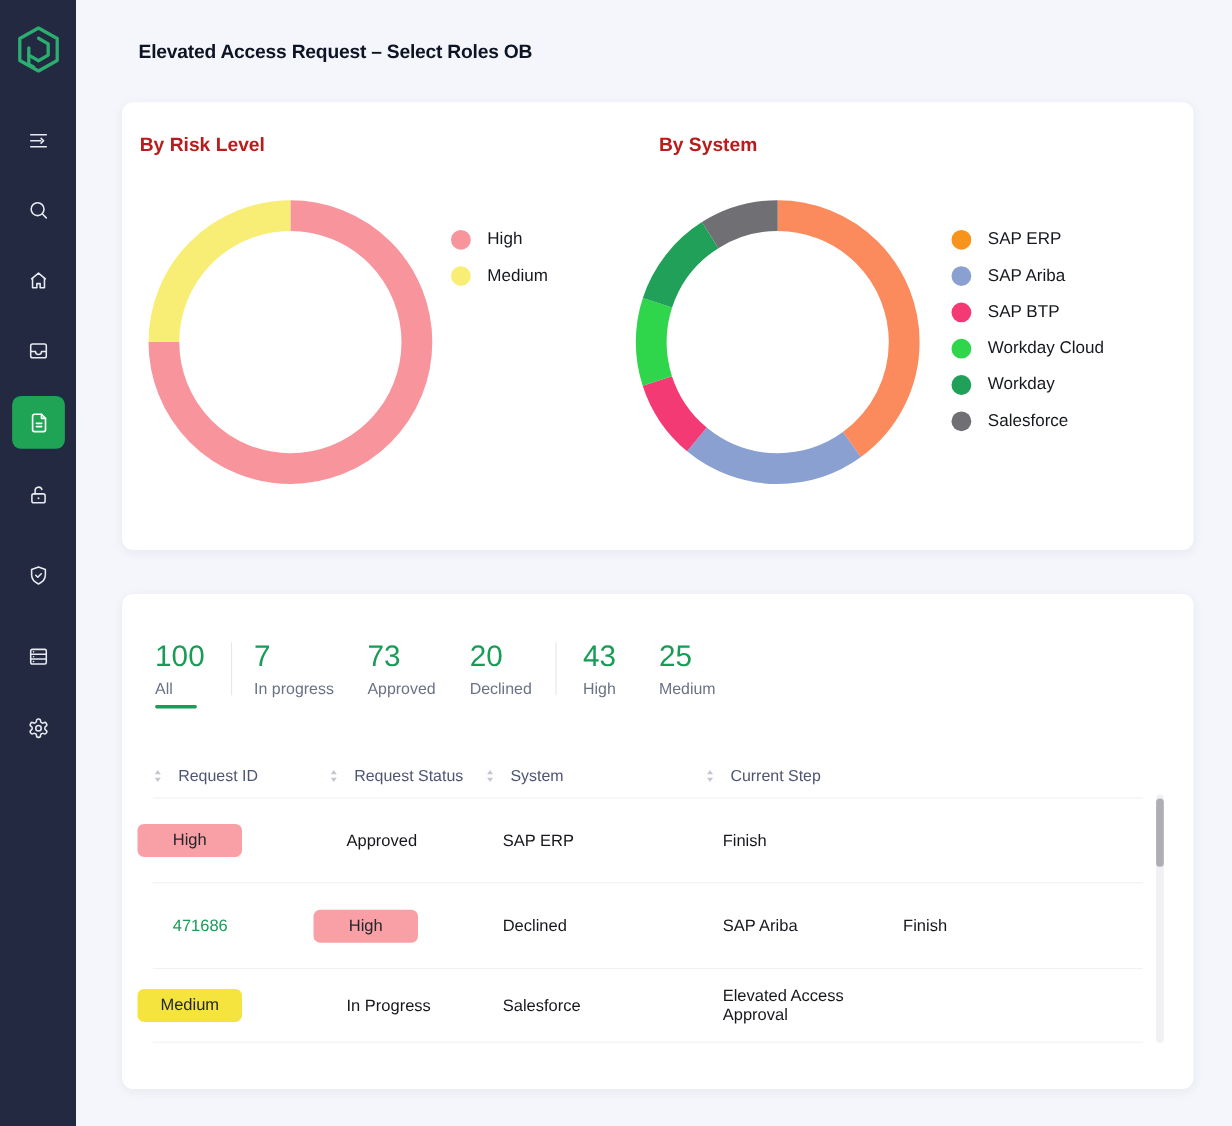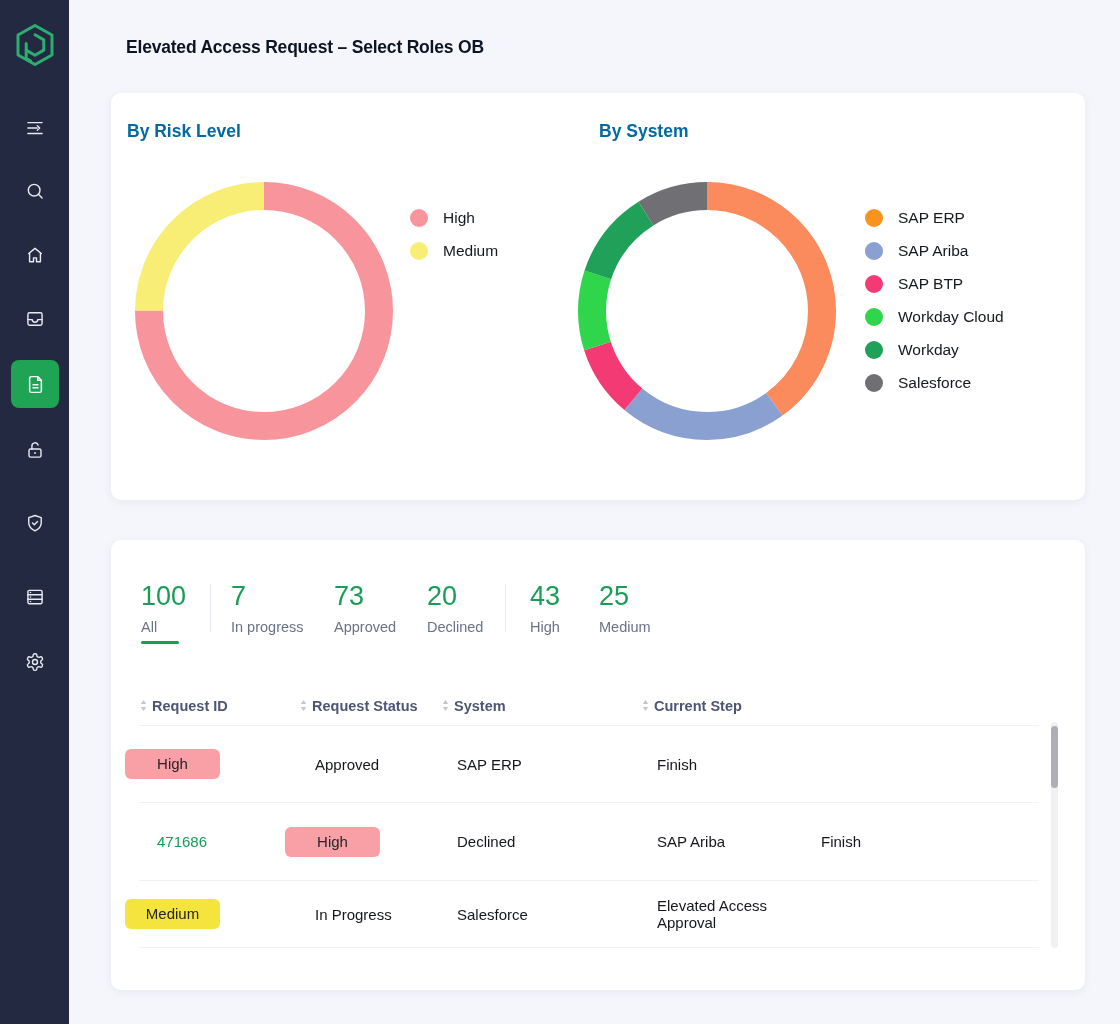--- a/index.html
+++ b/index.html
@@ -19,21 +19,21 @@
 
   
   main { position:absolute; left:69px; top:0; width:1051px; height:1024px; }
   h1 { position:absolute; left:57px; top:37px; font-size:17.5px; font-weight:700; color:#0D1424; letter-spacing:-0.2px; }
   .card { position:absolute; left:42px; width:974px; background:#fff; border-radius:10px;
           box-shadow:0 2px 10px rgba(30,40,80,0.06); }
   .card-charts { top:93px; height:407px; }
   .card-table  { top:540px; height:450px; }
 
   
-  .chart-title { position:absolute; font-size:17.5px; font-weight:700; color:#0369a1; }
+  .chart-title { position:absolute; font-size:17.5px; font-weight:700; color:#b91c1c; }
   .t1 { left:16px; top:28px; } .t2 { left:488px; top:28px; }
   .donut { position:absolute; top:88px; }
   .d1 { left:23px; } .d2 { left:466px; }
   .legend { position:absolute; top:108px; }
   .l1 { left:299px; } .l2 { left:754px; }
   .legend-item { display:flex; align-items:center; height:33px; cursor:pointer; }
   .legend-dot { width:18px; height:18px; border-radius:50%; flex:0 0 18px; }
   .legend-label { margin-left:15px; font-size:15.5px; color:#15181F; }
 
   
@@ -41,21 +41,21 @@
   .stat { position:absolute; top:42px; cursor:pointer; }
   .stat-value { font-size:27px; font-weight:400; color:var(--accent); line-height:28px; }
   .stat-label { margin-top:9px; font-size:14.5px; color:var(--muted); }
   .stat-underline { margin-top:6px; width:38px; height:3px; background:var(--accent); border-radius:2px; }
   .stat-divider { position:absolute; top:44px; width:1px; height:48px; background:#E4E7ED; }
 
   
   .table-area { position:absolute; left:28px; right:46px; top:146px; }
   .thead, .tr { display:grid; grid-template-columns:160px 142px 200px 164px 1fr; }
   .thead { height:40px; border-bottom:1px solid #EFF1F4; }
-  .th { display:flex; align-items:center; gap:4px; font-size:14.5px; font-weight:700; color:var(--head); cursor:pointer; }
+  .th { display:flex; align-items:center; gap:14px; font-size:14.5px; font-weight:400; color:var(--head); cursor:pointer; }
   .tr { height:77px; border-bottom:1px solid var(--row-line); cursor:pointer; }
   .tr:nth-child(2) { height:78px; }
   .tr:last-child { height:67px; }
   .td { display:flex; align-items:center; font-size:15px; color:var(--text); padding-left:16px; }
   .td.id { color:var(--accent); padding-left:18px; }
   .td.risk { padding-left:0; }
   .badge { display:inline-block; width:95px; height:30px; line-height:30px; text-align:center;
            border-radius:6px; font-size:15px; color:#23262B; margin-left:-14px; }
   .scroll-track { position:absolute; left:940px; top:182px; width:7px; height:226px;
                   background:#F1F1F4; border-radius:4px; cursor:pointer; }

